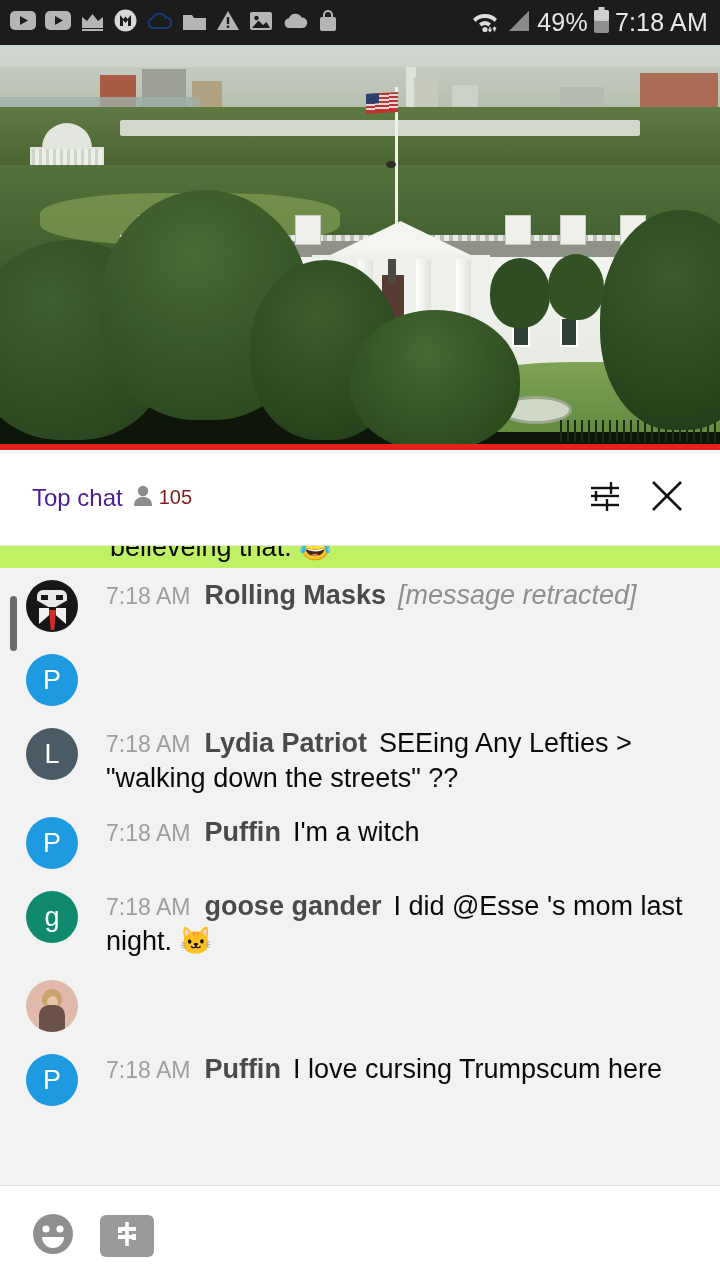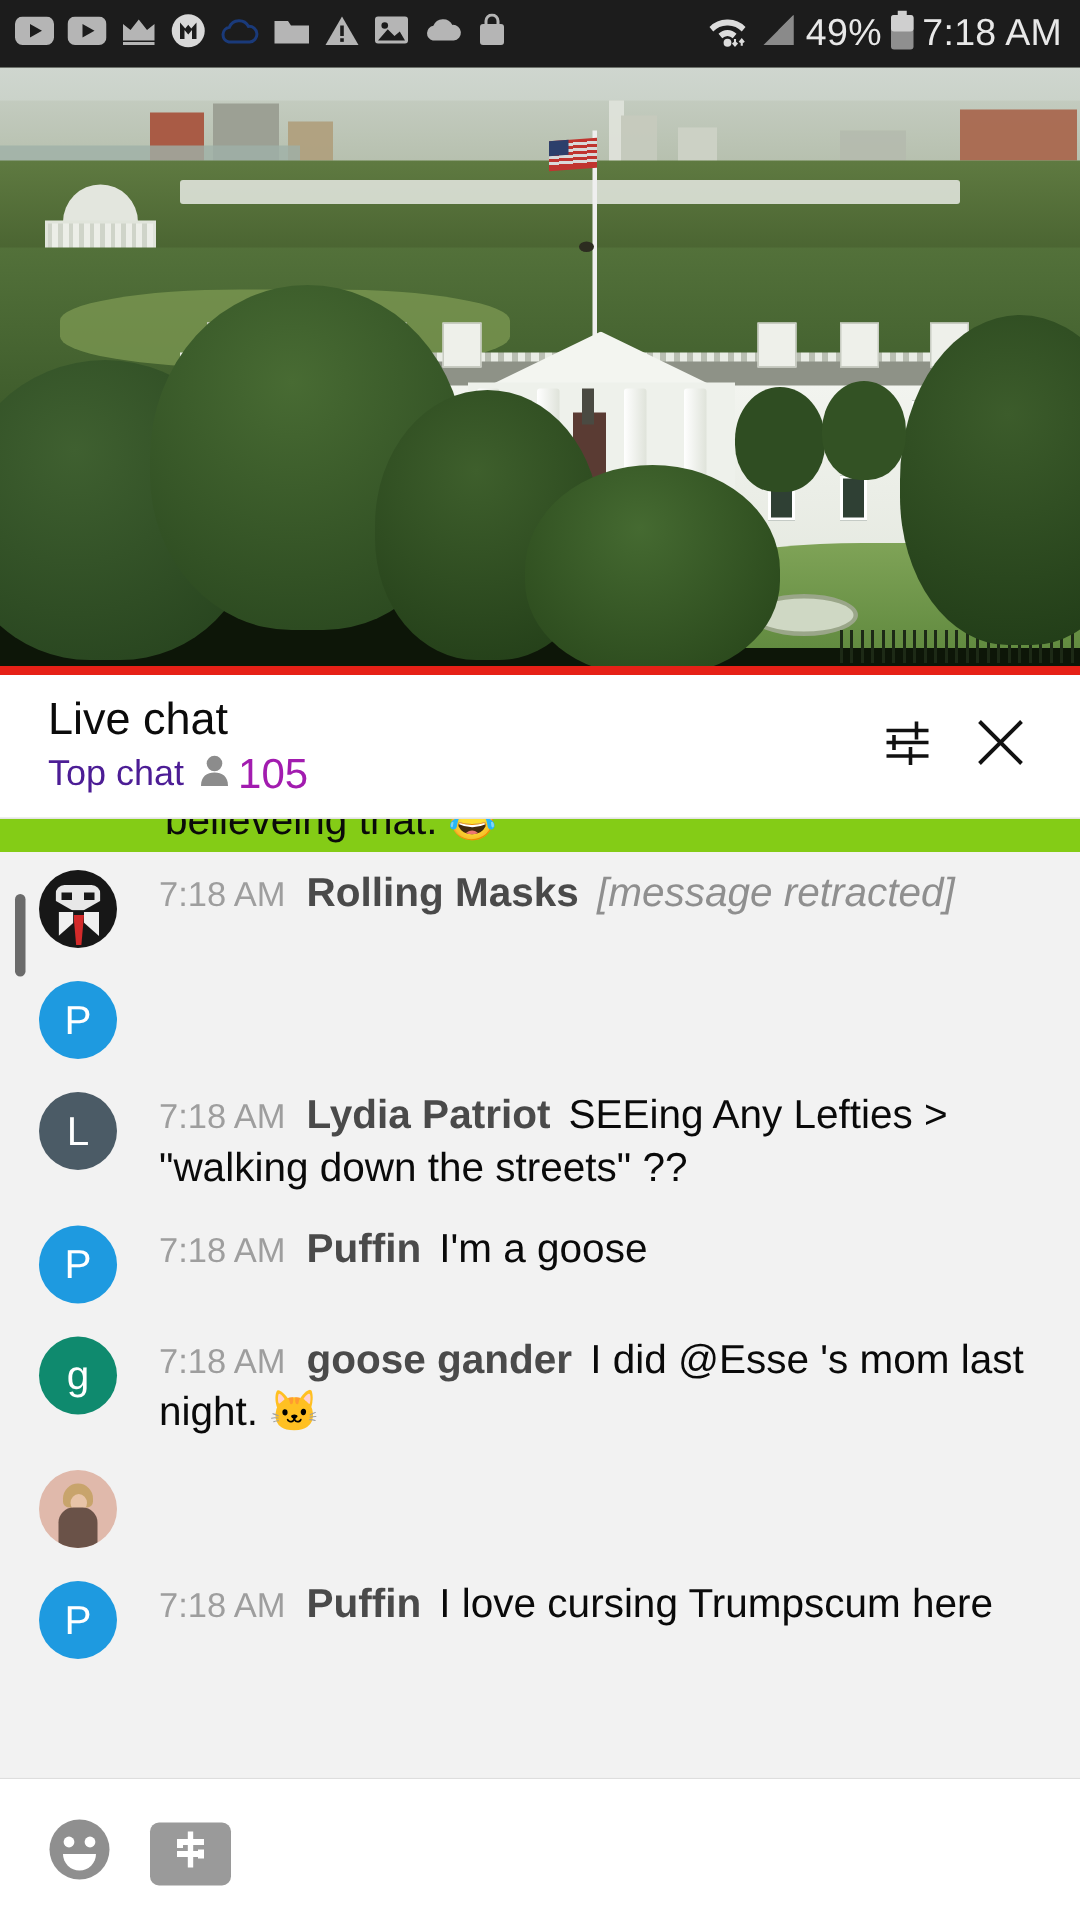--- a/index.html
+++ b/index.html
@@ -177,39 +177,39 @@
     width:720px; height:95px; background:#ffffff;
     display:flex; align-items:center; padding:0 22px 0 32px;
   }
   .chat-header-left { flex:1; display:flex; flex-direction:column; gap:4px; }
   .chat-title {
     font-size:30px; color:#0b0b0b; font-weight:400; line-height:1.1;
   }
   .chat-subline { display:flex; align-items:center; gap:10px; }
   .chat-mode { font-size:24px; color:#4c1d95; }
   .viewer-wrap { display:flex; align-items:center; gap:6px; }
-  .viewer-count { font-size:28px; color:#a21caf; }
+  .viewer-count { font-size:20px; color:#7f1d1d; }
   .hdr-btn {
     width:62px; height:62px; display:flex; align-items:center;
     justify-content:center; cursor:pointer;
   }
 
   
   .chat-list {
     position:relative; width:720px; height:640px;
     background:#f2f2f2; overflow:hidden;
     border-top:1px solid #e4e4e4;
   }
   .scrollbar {
     position:absolute; left:10px; top:50px; width:7px; height:55px;
     background:#6b6b6b; border-radius:4px;
   }
   .clipped-row {
     position:relative; height:22px; overflow:hidden;
-    padding-left:110px; background:#84cc16;
+    padding-left:110px; background:#bef264;
   }
   .clipped-text {
     position:absolute; left:110px; top:-14px;
     font-size:27px; color:#0a0a0a; white-space:nowrap;
   }
   .clip-emoji { font-size:26px; }
 
   .msg {
     display:flex; align-items:flex-start;
     padding:10px 18px 10px 26px; gap:0;
@@ -446,21 +446,20 @@
       <div class="tree" style="left:600px;top:-40px;width:160px;height:220px;background:radial-gradient(circle at 45% 30%,#3c5c2b,#1f3a16);"></div>
       <div class="tree" style="left:490px;top:8px;width:60px;height:70px;background:#2f4d22;"></div>
       <div class="tree" style="left:548px;top:4px;width:56px;height:66px;background:#335224;"></div>
     </div>
   </div>
   <div class="progressbar"></div>
 </div>
 
 <div class="chat-header">
   <div class="chat-header-left">
-    <div class="chat-title">Live chat</div>
     <div class="chat-subline">
       <span class="chat-mode">Top chat</span>
       <span class="viewer-wrap">
         <span>
           <svg width="20" height="22" viewBox="0 0 20 22">
               <circle cx="10" cy="6" r="5.2" fill="#8c8c8c"></circle>
               <path d="M1 21 C1 14.5 5 12 10 12 C15 12 19 14.5 19 21 Z" fill="#8c8c8c"></path>
             </svg>
         </span>
         <span class="viewer-count">105</span>
@@ -513,21 +512,21 @@
       </div>
       <div class="msg">
         <div class="avatar" style="background: rgb(30, 154, 224);">P</div>
       </div>
       <div class="msg">
         <div class="avatar" style="background: rgb(75, 91, 102);">L</div>
         <div class="msg-body"><span class="ts">7:18 AM</span><span class="author">Lydia Patriot</span><span class="text">SEEing Any Lefties &gt; "walking down the streets" ??</span></div>
       </div>
       <div class="msg">
         <div class="avatar" style="background: rgb(30, 154, 224);">P</div>
-        <div class="msg-body"><span class="ts">7:18 AM</span><span class="author">Puffin</span><span class="text">I'm a goose</span></div>
+        <div class="msg-body"><span class="ts">7:18 AM</span><span class="author">Puffin</span><span class="text">I'm a witch</span></div>
       </div>
       <div class="msg">
         <div class="avatar" style="background: rgb(15, 138, 110);">g</div>
         <div class="msg-body"><span class="ts">7:18 AM</span><span class="author">goose gander</span><span class="text">I did @Esse 's mom last night. 🐱</span></div>
       </div>
       <div class="msg">
         <div class="avatar av-photo" style="background: rgb(224, 185, 171);">
           <span class="p-hair"></span>
           <span class="p-face"></span>
           <span class="p-body"></span>

